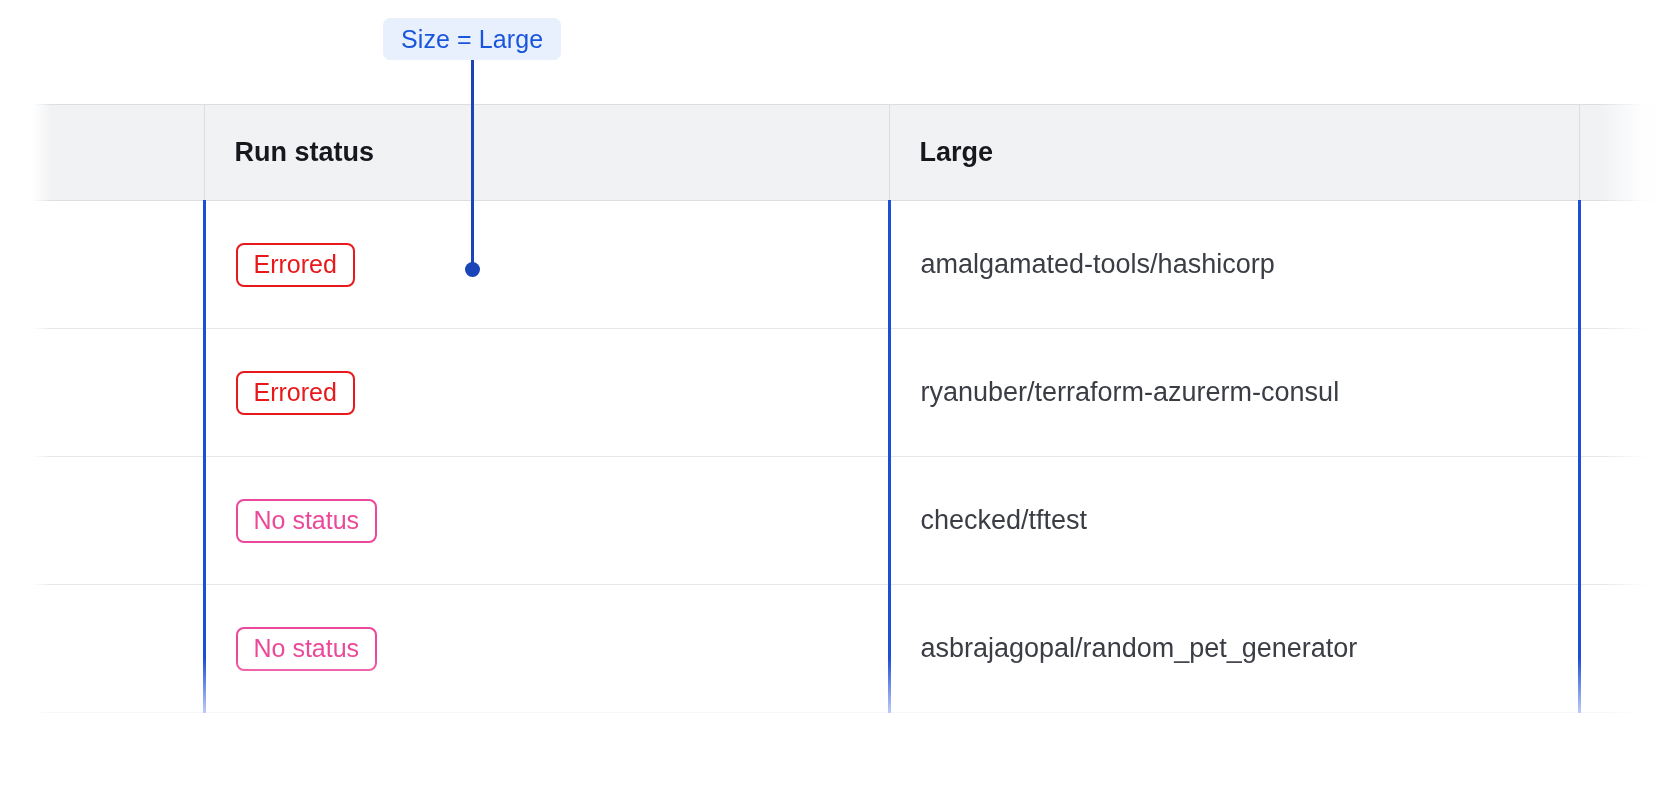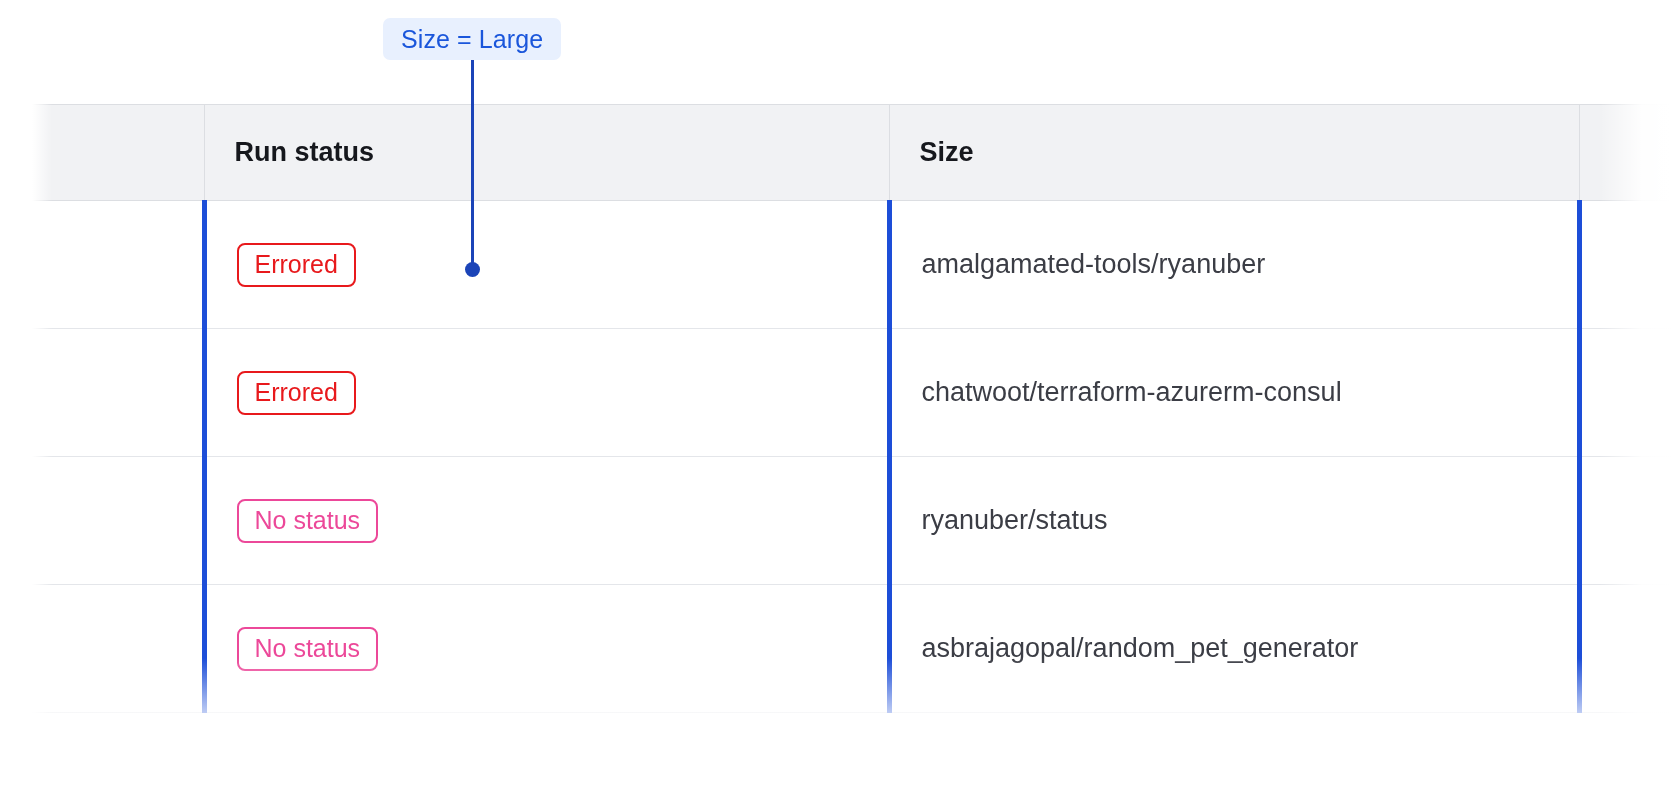--- a/index.html
+++ b/index.html
@@ -106,21 +106,21 @@
   thead th.c-select-h { padding-left: 0; }
   thead th.c-tail-h { border-right: none; }
 
   tbody td {
     height: 128px;
     padding: 0 0 0 30px;
     font-size: 27px;
     font-weight: 400;
     color: #3b3d45;
     border-bottom: 1px solid #e4e6ea;
-    border-right: 5px solid #1d4ed8;
+    border-right: 3px solid #1d4ed8;
     vertical-align: middle;
     background: #ffffff;
     white-space: nowrap;
   }
   tbody td.c-select-d { padding-left: 0; }
   tbody td.c-tail-d { border-right: none; }
 
   
   .pill {
     display: inline-flex;
@@ -189,51 +189,51 @@
       <colgroup>
         <col class="c-select">
         <col class="c-status">
         <col class="c-repo">
         <col class="c-tail">
       </colgroup>
       <thead>
         <tr>
           <th class="c-select-h"></th>
           <th>Run status</th>
-          <th>Size</th>
+          <th>Large</th>
           <th class="c-tail-h"></th>
         </tr>
       </thead>
       <tbody>
 
         <tr>
           <td class="c-select-d"></td>
           <td>
             <span class="pill errored">Errored</span>
           </td>
-          <td>amalgamated-tools/ryanuber</td>
+          <td>amalgamated-tools/hashicorp</td>
           <td class="c-tail-d"></td>
         </tr>
 
 
         <tr>
           <td class="c-select-d"></td>
           <td>
             <span class="pill errored">Errored</span>
           </td>
-          <td>chatwoot/terraform-azurerm-consul</td>
+          <td>ryanuber/terraform-azurerm-consul</td>
           <td class="c-tail-d"></td>
         </tr>
 
         <tr>
           <td class="c-select-d"></td>
           <td>
             <span class="pill no-status">No status</span>
           </td>
-          <td>ryanuber/status</td>
+          <td>checked/tftest</td>
           <td class="c-tail-d"></td>
         </tr>
 
         <tr>
           <td class="c-select-d"></td>
           <td>
             <span class="pill no-status">No status</span>
           </td>
           <td>asbrajagopal/random_pet_generator</td>
           <td class="c-tail-d"></td>

